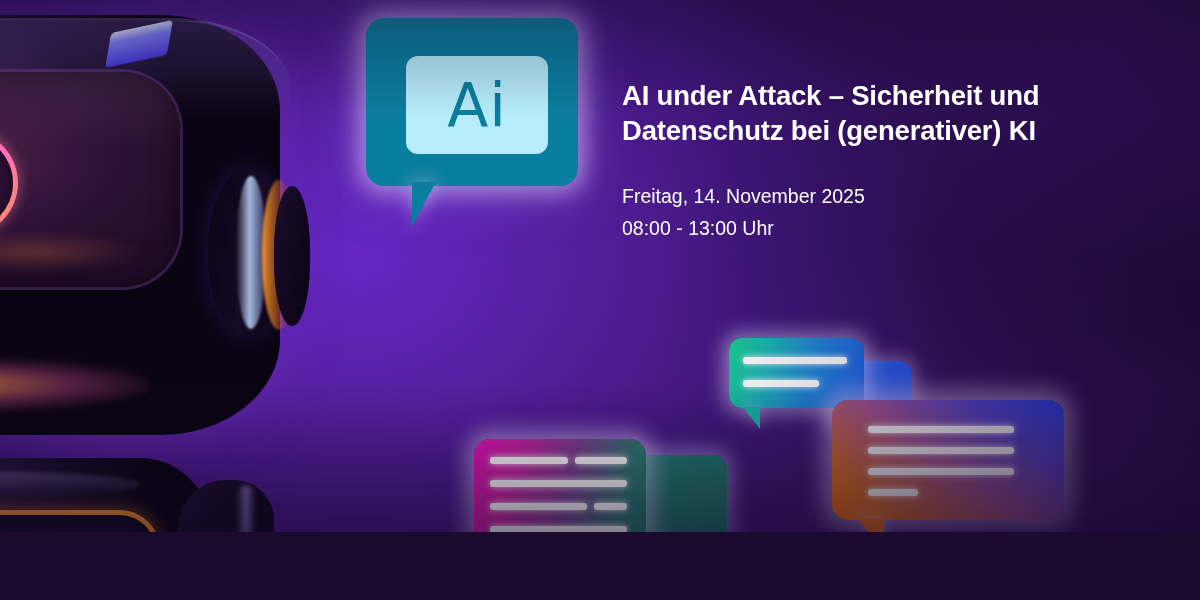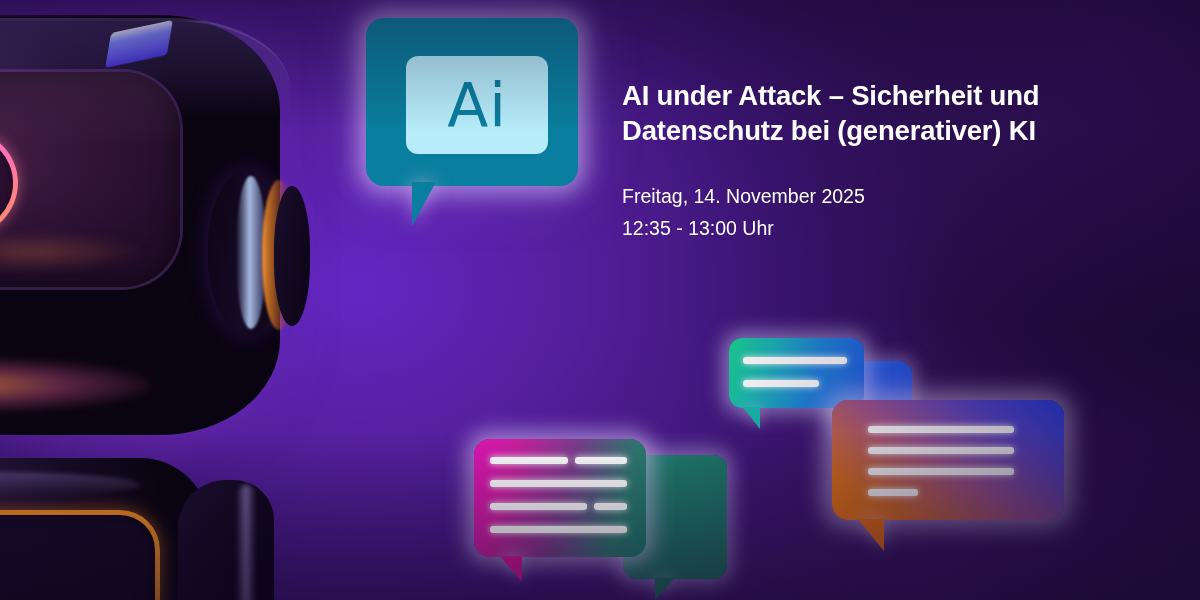--- a/index.html
+++ b/index.html
@@ -3,21 +3,21 @@
 <meta charset="utf-8">
 <style>
   html, body {
     margin: 0;
     padding: 0;
     background: #1a0b2e;
   }
   #banner {
     position: relative;
     width: 1200px;
-    height: 600px;
+    height: 532px;
     overflow: hidden;
     font-family: "Liberation Sans", sans-serif;
     background: #2a0f4d;
   }
 
   
   .bg-base {
     position: absolute; inset: 0;
     background:
       radial-gradient(ellipse 760px 620px at 30% 48%, #6526c4 0%, #56209f 26%, #3d1576 55%, #2c0f52 80%, #260c47 100%),
@@ -401,17 +401,17 @@
   </div>
   <div class="tail br-tail"></div>
 
   <div class="bg-vignette"></div>
 
   <div class="text-block">
     <h1 class="ev-title">AI under Attack – Sicherheit und
 Datenschutz bei (generativer) KI</h1>
     <div class="ev-meta">
       <div>Freitag, 14. November 2025</div>
-      <div>12:35 - 13:00 Uhr</div>
+      <div>08:00 - 13:00 Uhr</div>
     </div>
   </div>
 
 </div>
 
 </body></html>

